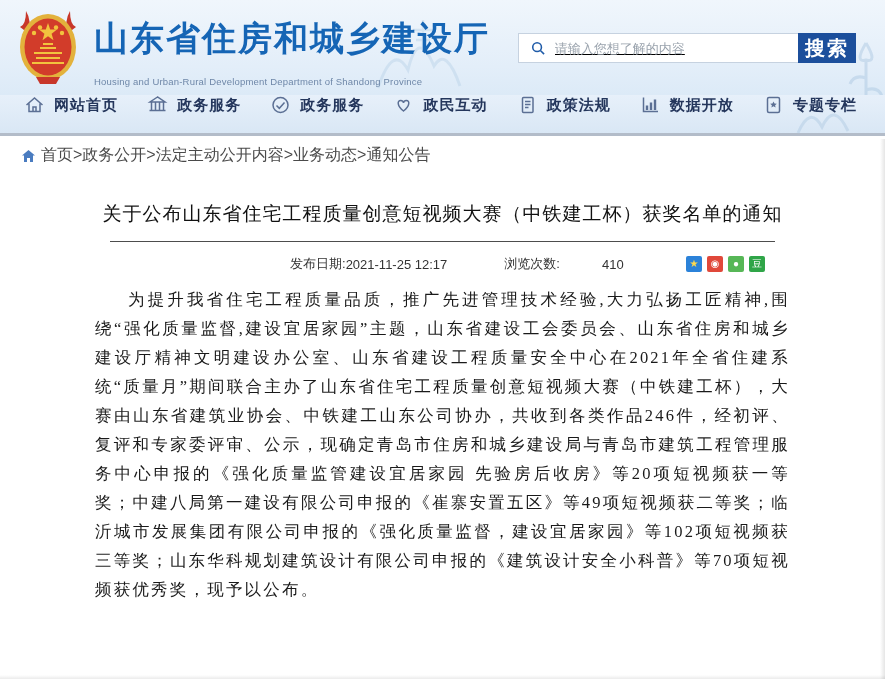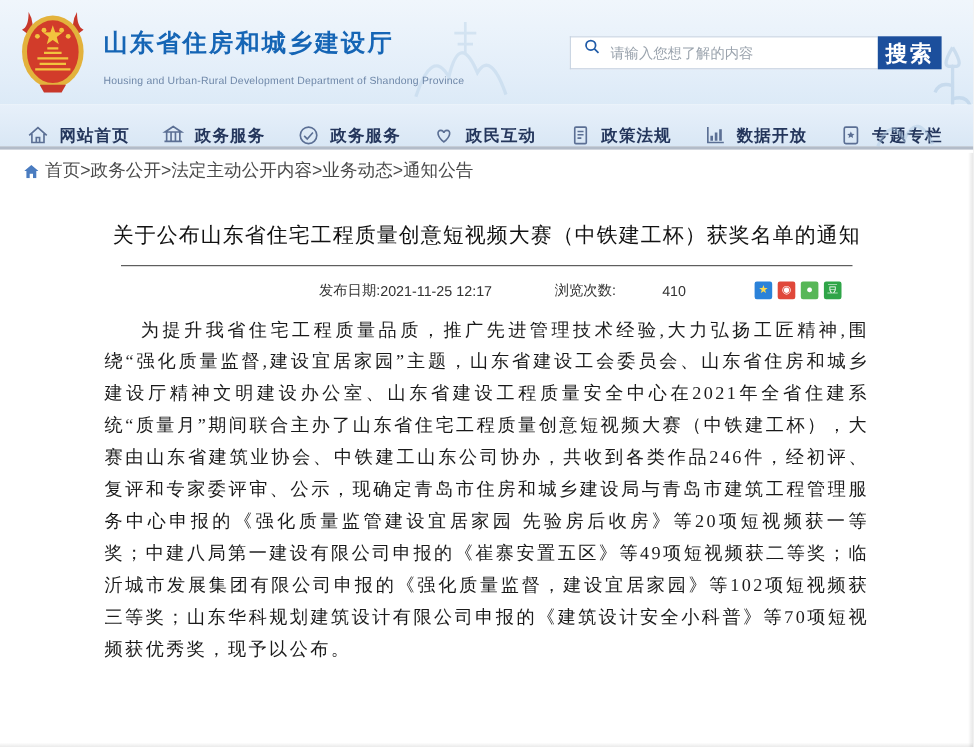--- a/index.html
+++ b/index.html
@@ -7,37 +7,37 @@
   body { font-family:"Liberation Sans","DejaVu Sans",sans-serif; }
   .page { position:relative; width:885px; height:679px; background:#fff; overflow:hidden; }
 
   
   .site-header { position:relative; height:95px;
     background:linear-gradient(180deg,#f0f6fc 0%,#e3eef9 70%,#dceaf7 100%); }
   .wm { position:absolute; opacity:.45; pointer-events:none; }
   .logo-area { position:absolute; left:16px; top:7px; display:flex; align-items:center; cursor:pointer; }
   .emblem { width:64px; height:82px; }
   .titles { margin-left:14px; padding-top:6px; }
-  .site-title { font-size:22px; font-weight:bold; color:#1565b5; letter-spacing:2px;
+  .site-title { font-size:34px; font-weight:bold; color:#1565b5; letter-spacing:2px;
     font-family:"Liberation Sans","DejaVu Sans",sans-serif; }
   .site-subtitle { font-size:9.5px; color:#6e87a8; margin-top:14px; letter-spacing:.2px; }
   .search-box { position:absolute; left:518px; top:33px; width:338px; height:30px; display:flex; }
-  .search-field { flex:1; display:flex; align-items:flex-start; background:#fff;
-    border:1px solid #c6d2e0; border-right:none; }
+  .search-field { flex:1; display:flex; align-items:center; background:#fff;
+    border:1px solid #c6d2e0; border-right:none;text-decoration:underline; }
   .search-field svg { margin:0 9px 0 12px; }
   .search-input { border:none; outline:none; width:100%; height:100%; font-size:13px; color:#333;
     background:transparent; font-family:inherit; }
   .search-input::placeholder { color:#9aa3ad; }
   .search-btn { width:58px; height:30px; background:#1c4f9c; color:#fff; border:none;
     font-size:20px; font-weight:bold; letter-spacing:2px; cursor:pointer; font-family:inherit; }
 
   
   .main-nav { position:relative; height:41px; background:linear-gradient(180deg,#e7f0fa,#d9e7f5);
     border-bottom:3px solid #b3bcc9; }
-  .nav-inner { display:flex; height:100%; align-items:flex-end; justify-content:space-between;
+  .nav-inner { display:flex; height:100%; align-items:flex-start; justify-content:space-between;
     padding:0 28px 0 24px; }
   .nav-item { display:flex; align-items:center; gap:9px; cursor:pointer; }
   .nav-item .nlabel { font-size:15px; font-weight:bold; color:#24365c; letter-spacing:1px; }
 
   
   .breadcrumb { display:flex; align-items:center; gap:6px; padding:9px 0 6px 22px;
     font-size:16px; color:#4a4a4a; cursor:pointer; }
 
   
   .article { margin:0 95px; }

